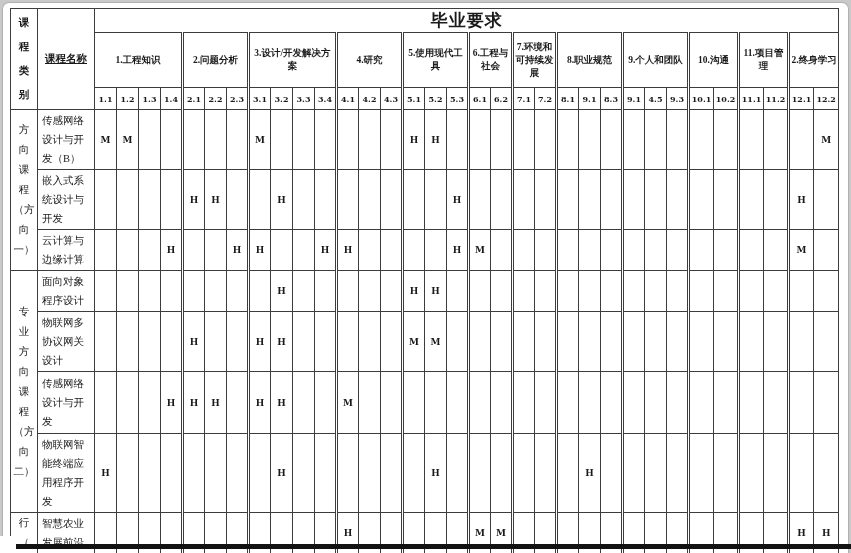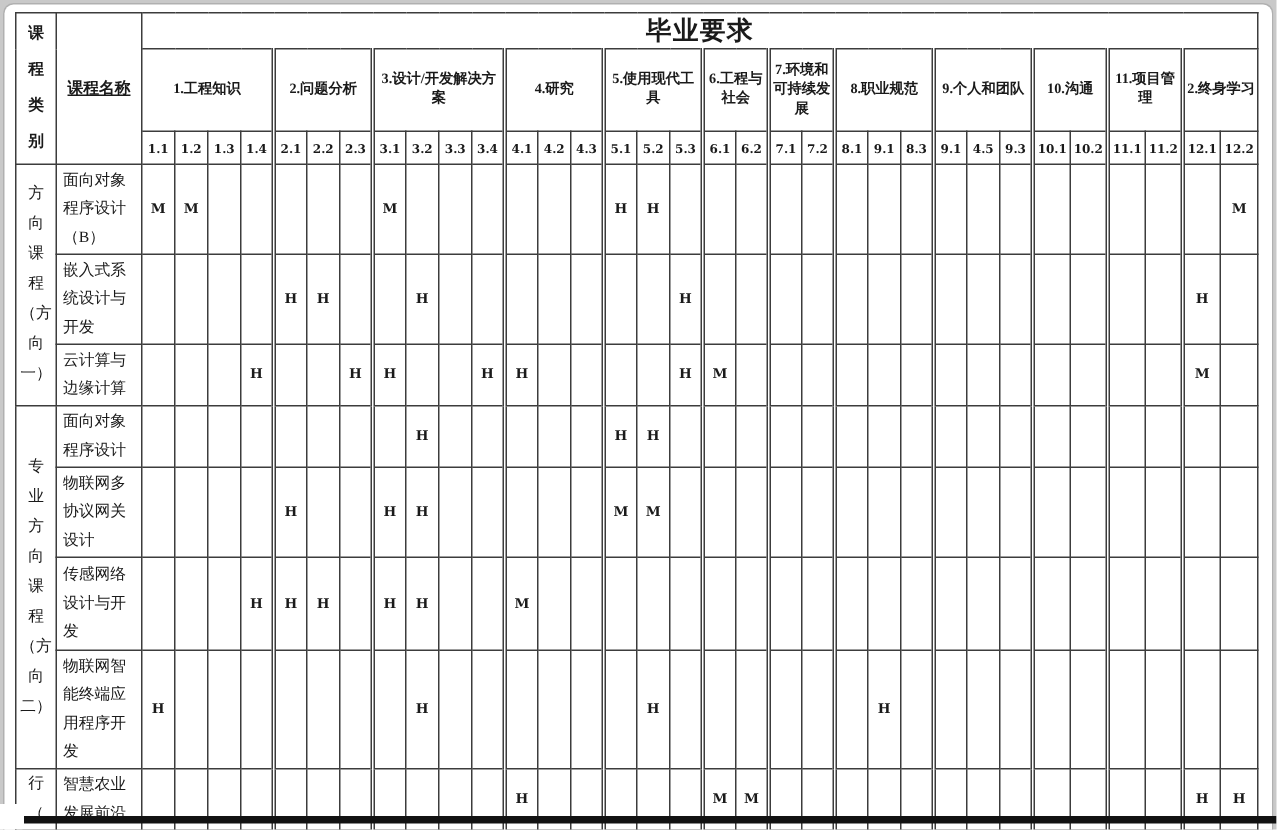--- a/index.html
+++ b/index.html
@@ -167,21 +167,21 @@
       </thead>
       <tbody>
         <tr style="height: 60px;">
           <td class="cat-cell" rowspan="3">方
 向
 课
 程
 （方
 向
 一）</td>
-          <td class="course-cell">面向对象程序设计（B）</td>
+          <td class="course-cell">传感网络设计与开发（B）</td>
           <td class="mark-cell">M</td>
           <td class="mark-cell">M</td>
           <td class="mark-cell"></td>
           <td class="mark-cell"></td>
           <td class="mark-cell gs"></td>
           <td class="mark-cell"></td>
           <td class="mark-cell"></td>
           <td class="mark-cell gs">M</td>
           <td class="mark-cell"></td>
           <td class="mark-cell"></td>

